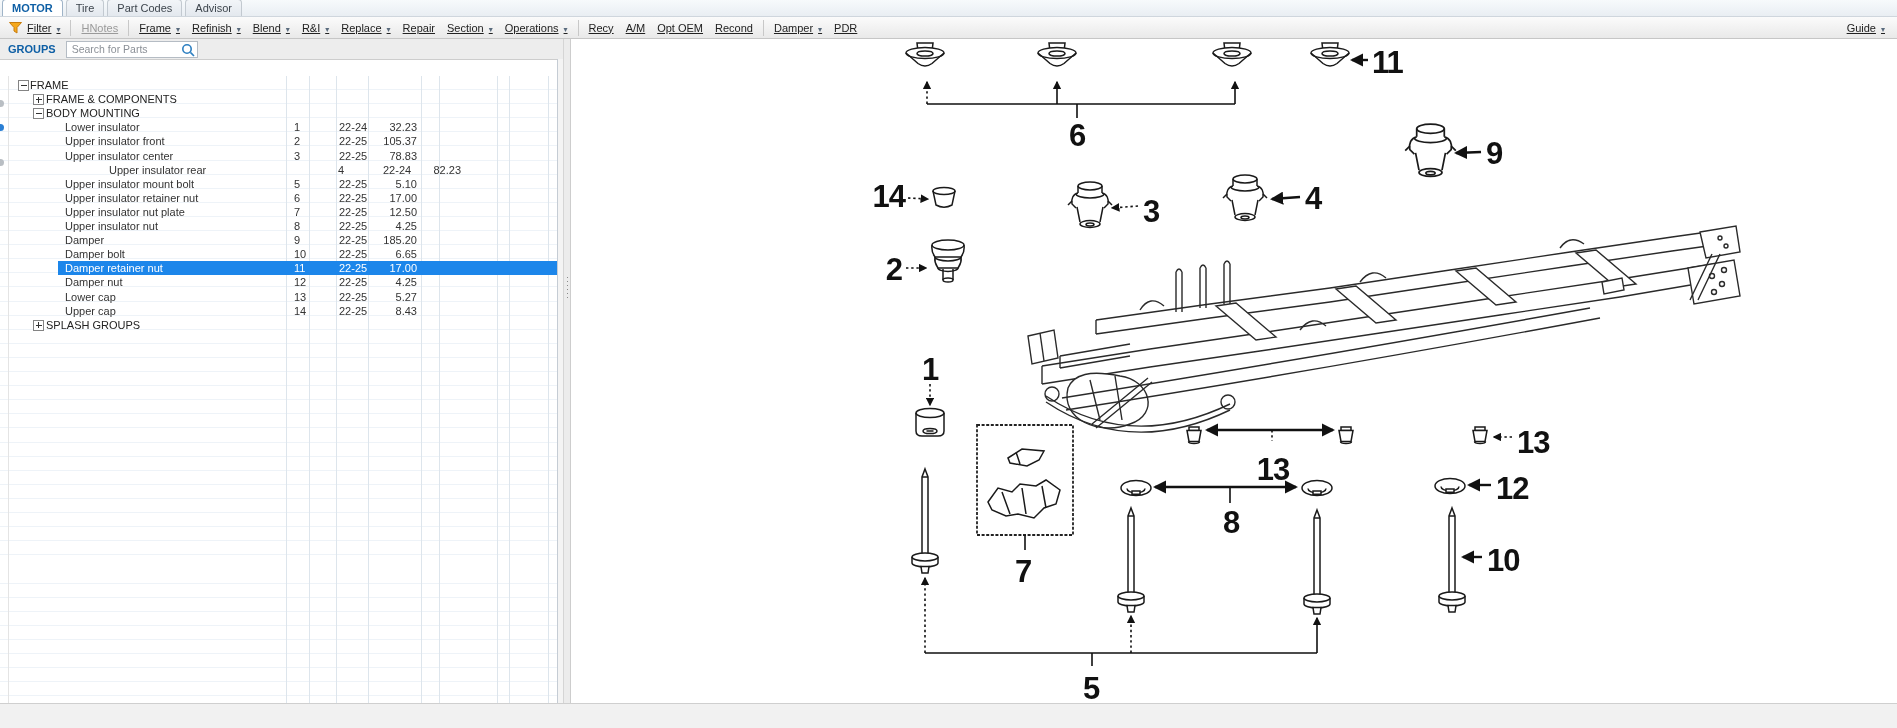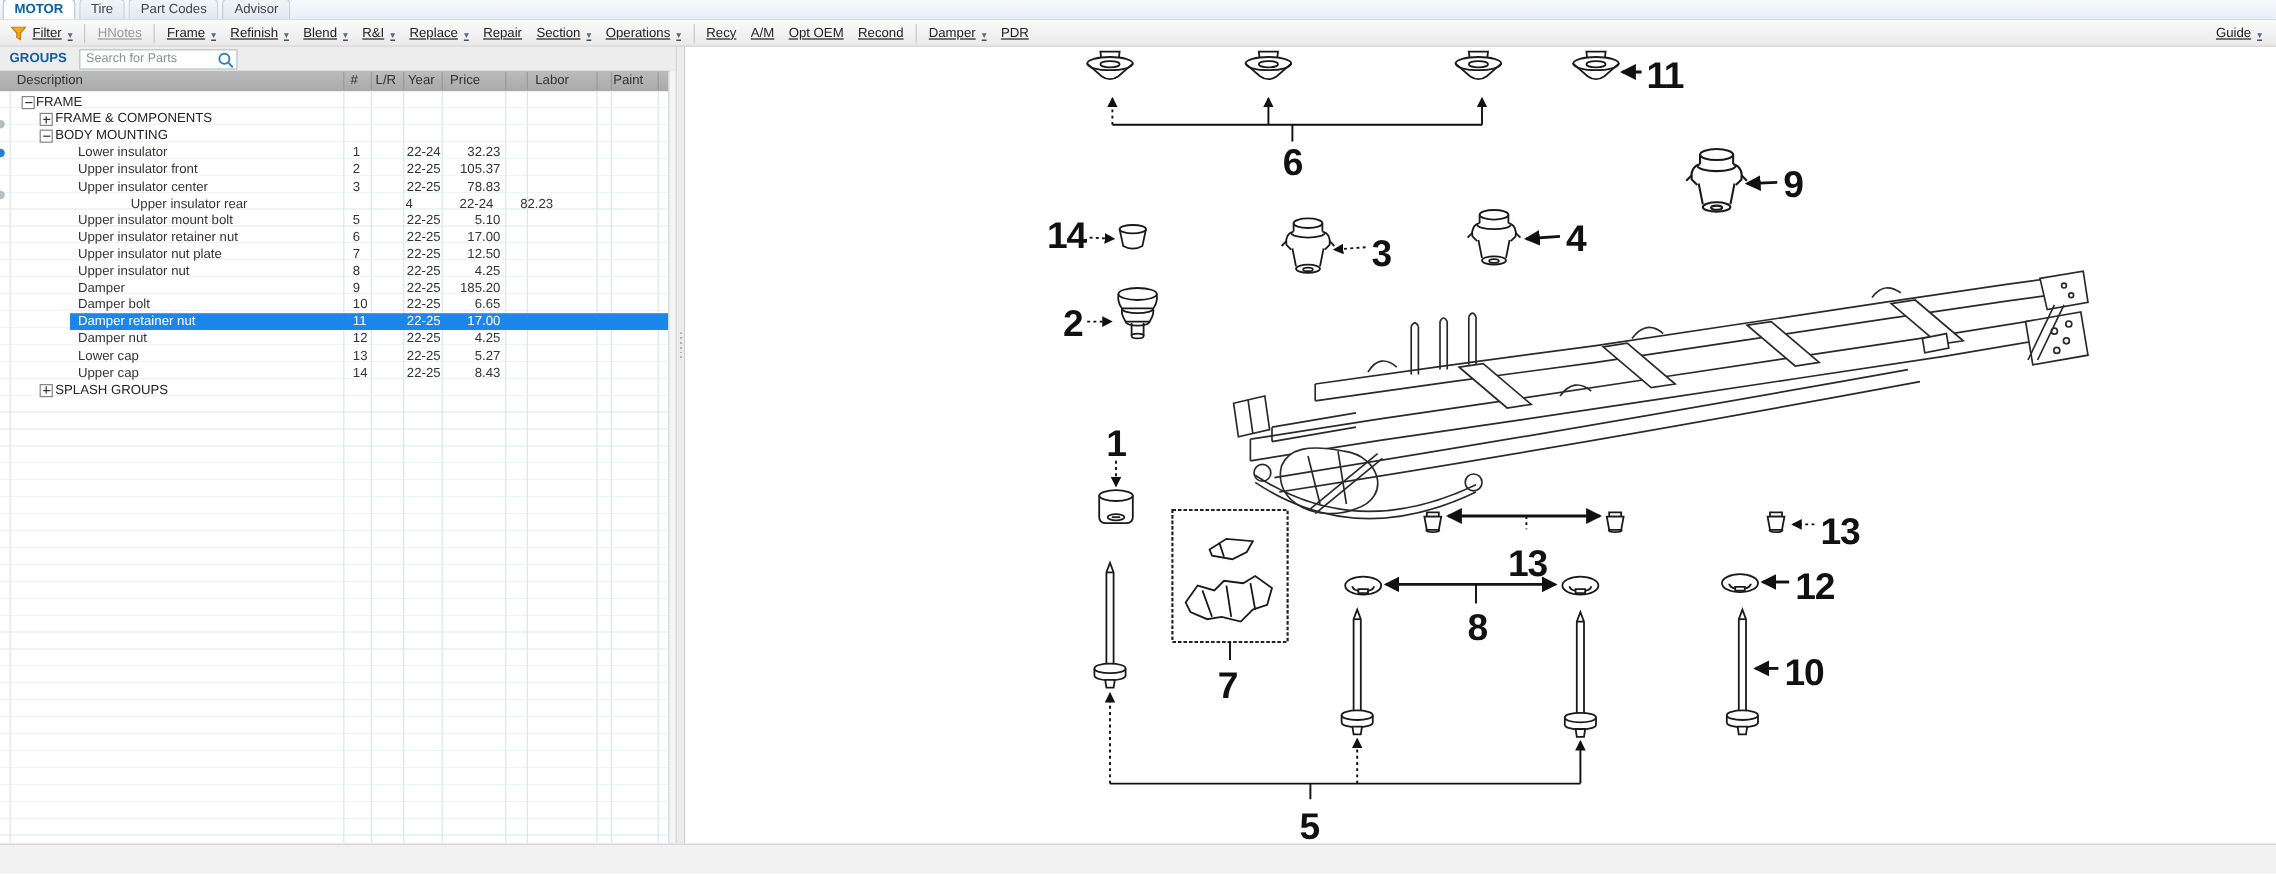--- a/index.html
+++ b/index.html
@@ -164,38 +164,20 @@
       <input id="search-input" type="text" placeholder="Search for Parts" style="">
       <span id="search-mag">
         <svg width="14" height="14">
             <circle cx="6" cy="6" r="4.2" fill="none" stroke="#2d7fc1" stroke-width="1.6"></circle>
             <line x1="9.4" y1="9.4" x2="13" y2="13" stroke="#2d7fc1" stroke-width="1.6"></line>
           </svg>
       </span>
     </div>
   </div>
 
-  <div id="grid-header">
-    <span style="left:14px">Description</span>
-    <span style="left:292px">#</span>
-    <span style="left:313px">L/R</span>
-    <span style="left:340px">Year</span>
-    <span style="left:375px">Price</span>
-    <span style="left:446px">Labor</span>
-    <span style="left:511px">Paint</span>
-    <i class="hsep" style="left:286px"></i>
-      <i class="hsep" style="left:309px"></i>
-      <i class="hsep" style="left:336px"></i>
-    <i class="hsep" style="left:368px"></i>
-      <i class="hsep" style="left:421px"></i>
-      <i class="hsep" style="left:439px"></i>
-    <i class="hsep" style="left:497px"></i>
-      <i class="hsep" style="left:509px"></i>
-      <i class="hsep" style="left:548px"></i>
-  </div>
 
   <div id="grid-body">
     <i class="vline" style="left:8px;background:#e4e4e4"></i>
     <i class="vline" style="left:286px"></i>
       <i class="vline" style="left:309px"></i>
       <i class="vline" style="left:336px"></i>
     <i class="vline" style="left:368px"></i>
       <i class="vline" style="left:421px"></i>
       <i class="vline" style="left:439px"></i>
     <i class="vline" style="left:497px"></i>

